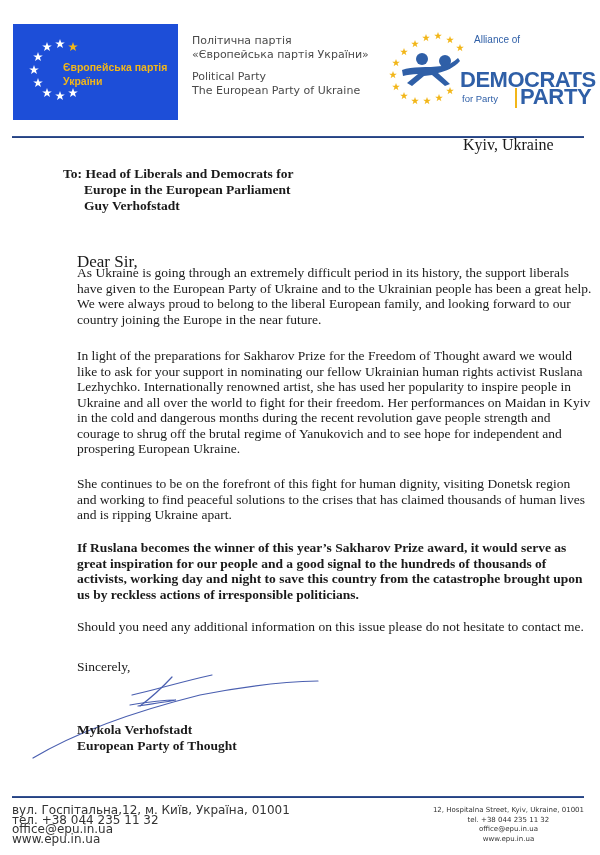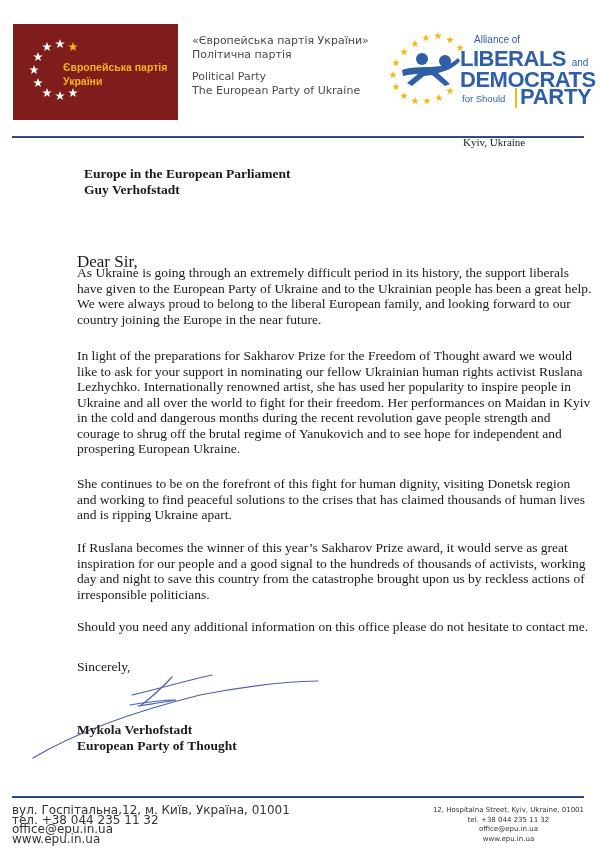--- a/index.html
+++ b/index.html
@@ -1,20 +1,20 @@
 <!DOCTYPE html>
 <html><head>
 <meta charset="utf-8">
 <style>
   html, body { margin: 0; padding: 0; background: #ffffff; }
   body { width: 600px; height: 855px; position: relative; overflow: hidden; font-family: "Liberation Serif", serif; color: #1a1a1a; }
   .abs { position: absolute; }
 
   
-  .epu-logo { left: 13px; top: 24px; width: 165px; height: 96px; background: #7f1d1d; }
+  .epu-logo { left: 13px; top: 24px; width: 165px; height: 96px; background: #1d4ed8; }
   .epu-logo .stars { position: absolute; left: 0; top: 0; width: 165px; height: 96px; }
   .epu-logo .name { position: absolute; left: 50px; top: 36px; color: #f2b619; font-family: "Liberation Sans", sans-serif; font-weight: bold; font-size: 10.5px; line-height: 14px; white-space: nowrap; }
 
   .party-text { left: 192px; top: 34px; font-family: "DejaVu Sans", sans-serif; font-size: 11px; line-height: 14px; color: #4a4a4a; }
   .party-text .blk { margin-bottom: 8px; }
   .party-text div { white-space: nowrap; }
 
   
   .alde { left: 382px; top: 26px; width: 215px; height: 100px; }
   .alde .alliance { position: absolute; left: 80px; top: 8px; font-family: "Liberation Sans", sans-serif; font-size: 10px; color: #2f5fa7; margin-left: 12px; }
@@ -22,32 +22,32 @@
   .alde .liberals .and { font-size: 10px; font-weight: normal; letter-spacing: 0; }
   .alde .democrats { position: absolute; left: 78px; top: 41px; font-family: "Liberation Sans", sans-serif; font-weight: bold; font-size: 22px; color: #2f5fa7; letter-spacing: -0.5px; white-space: nowrap; }
   .alde .foreurope { position: absolute; left: 80px; top: 67px; font-family: "Liberation Sans", sans-serif; font-size: 9.5px; color: #2f5fa7; white-space: nowrap; }
   .alde .sep { position: absolute; left: 133px; top: 62px; width: 1.5px; height: 20px; background: #f2b619; }
   .alde .party { position: absolute; left: 138px; top: 58px; font-family: "Liberation Sans", sans-serif; font-weight: bold; font-size: 22px; color: #2f5fa7; letter-spacing: -0.3px; }
 
   .rule { left: 12px; width: 572px; height: 2px; background: linear-gradient(#3a5a9a, #1f3a78); }
   .rule-top { top: 136px; }
   .rule-bottom { top: 796px; }
 
-  .city { left: 463px; top: 136px; font-size: 11px; }
+  .city { left: 463px; top: 136px; font-size: 16px; }
 
   .to-block { left: 63px; top: 166px; font-weight: bold; font-size: 13.5px; line-height: 16px; }
   .to-block .indent { padding-left: 21px; }
 
   .salutation { left: 77px; top: 233px; font-size: 17px; margin-top: 19px; }
 
   .para { left: 77px; width: 515px; font-size: 13.5px; line-height: 15.5px; }
   .p1 { top: 265px; }
   .p2 { top: 348px; }
   .p3 { top: 476px; }
-  .p4 { top: 540px; }
+  .p4 { top: 540px; font-weight: bold; }
   .p5 { top: 619px; }
 
   .closing { left: 77px; top: 659px; font-size: 13.5px; }
 
   .signature { left: 30px; top: 650px; width: 290px; height: 110px; }
 
   .sig-name { left: 77px; top: 722px; font-weight: bold; font-size: 13.5px; line-height: 16px; }
 
   .footer-left { left: 12px; top: 806px; font-family: "DejaVu Sans", sans-serif; font-size: 12px; line-height: 9.5px; color: #333; }
   .footer-right { right: 16px; top: 806px; font-family: "DejaVu Sans", sans-serif; font-size: 7px; line-height: 9.5px; color: #333; text-align: center; }
@@ -72,22 +72,22 @@
     <use href="#st" x="60" y="69" fill="#ffffff"></use>
   </svg>
   <div class="name">
     <div>Європейська партія</div>
     <div>України</div>
   </div>
 </div>
 
 <div class="abs party-text">
   <div class="blk">
+    <div>Політична партія</div>
     <div>«Європейська партія України»</div>
-    <div>Політична партія</div>
   </div>
   <div>
     <div>Political Party</div>
     <div>The European Party of Ukraine</div>
   </div>
 </div>
 
 <div class="abs alde">
   <svg style="position:absolute;left:0;top:0;width:90px;height:100px" viewBox="0 0 90 100">
     <defs>
@@ -109,43 +109,43 @@
       <use href="#ys" x="57" y="72"></use>
       <use href="#ys" x="68" y="65"></use>
     </g>
     <g fill="#2f5fa7">
       <circle cx="40" cy="33" r="6"></circle>
       <circle cx="63" cy="35" r="6"></circle>
       <path d="M20,44 C30,40 45,42 60,40 C66,39 72,36 76,32 L78,35 C72,42 64,45 56,47 L68,58 L63,60 L50,49 L42,50 L30,60 L25,57 L36,48 C30,48 25,49 21,50 Z"></path>
     </g>
   </svg>
   <div class="alliance">Alliance of</div>
-  <div class="liberals"><span>LIBERALS</span> <span class="and">and</span></div>
   <div class="democrats">DEMOCRATS</div>
-  <div class="foreurope">for Should</div>
+  <div class="foreurope">for Party</div>
   <div class="sep"></div>
   <div class="party">PARTY</div>
 </div>
 
 <div class="abs rule rule-top"></div>
 
 <div class="abs city">Kyiv, Ukraine</div>
 
 <div class="abs to-block">
+  <div>To: Head of Liberals and Democrats for</div>
   <div class="indent">Europe in the European Parliament</div>
   <div class="indent">Guy Verhofstadt</div>
 </div>
 
 <div class="abs salutation">Dear Sir,</div>
 
 <div class="abs para p1">As Ukraine is going through an extremely difficult period in its history, the support liberals have given to the European Party of Ukraine and to the Ukrainian people has been a great help. We were always proud to belong to the liberal European family, and looking forward to our country joining the Europe in the near future.</div>
 <div class="abs para p2">In light of the preparations for Sakharov Prize for the Freedom of Thought award we would like to ask for your support in nominating our fellow Ukrainian human rights activist Ruslana Lezhychko. Internationally renowned artist, she has used her popularity to inspire people in Ukraine and all over the world to fight for their freedom. Her performances on Maidan in Kyiv in the cold and dangerous months during the recent revolution gave people strength and courage to shrug off the brutal regime of Yanukovich and to see hope for independent and prospering European Ukraine.</div>
 <div class="abs para p3">She continues to be on the forefront of this fight for human dignity, visiting Donetsk region and working to find peaceful solutions to the crises that has claimed thousands of human lives and is ripping Ukraine apart.</div>
 <div class="abs para p4">If Ruslana becomes the winner of this year’s Sakharov Prize award, it would serve as great inspiration for our people and a good signal to the hundreds of thousands of activists, working day and night to save this country from the catastrophe brought upon us by reckless actions of irresponsible politicians.</div>
-<div class="abs para p5">Should you need any additional information on this office please do not hesitate to contact me.</div>
+<div class="abs para p5">Should you need any additional information on this issue please do not hesitate to contact me.</div>
 
 <div class="abs closing">Sincerely,</div>
 
 <svg class="abs signature" viewBox="0 0 290 110">
   <g fill="none" stroke="#4a5fb0" stroke-width="1.2" stroke-linecap="round">
     <path d="M102,45 C125,40 150,32 182,25"></path>
     <path d="M142,27 C130,40 118,50 110,56"></path>
     <path d="M108,56 C122,54 135,52 146,50 C132,50 118,52 100,55"></path>
     <path d="M3,108 C50,80 110,60 170,45 C210,37 245,32 288,31"></path>
   </g>

